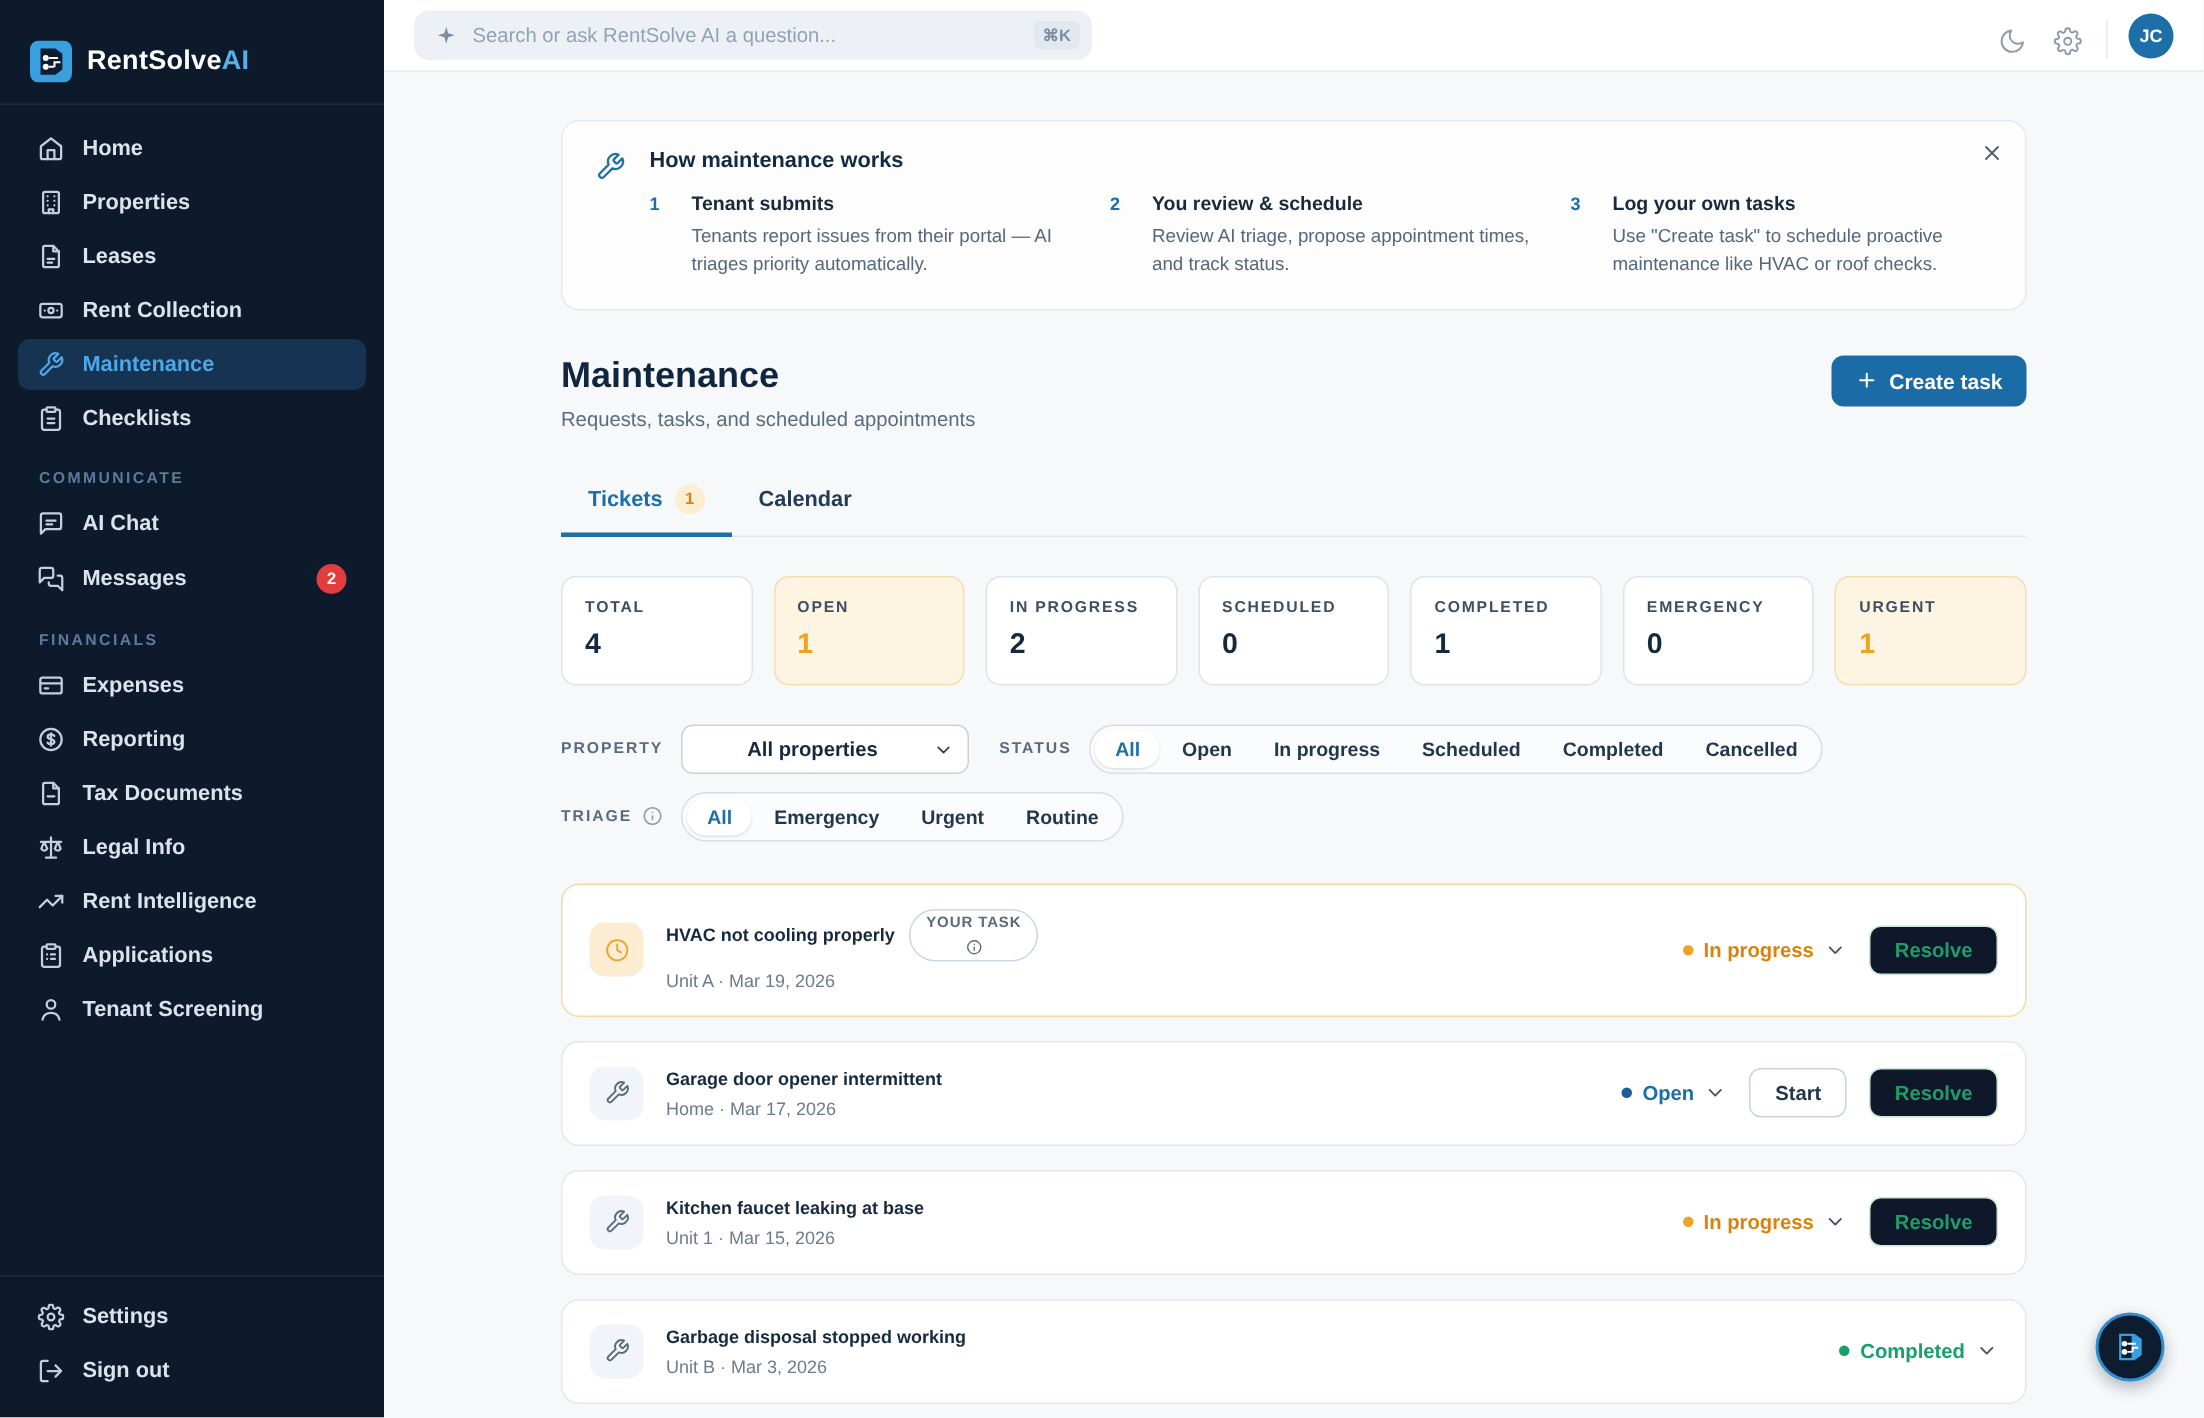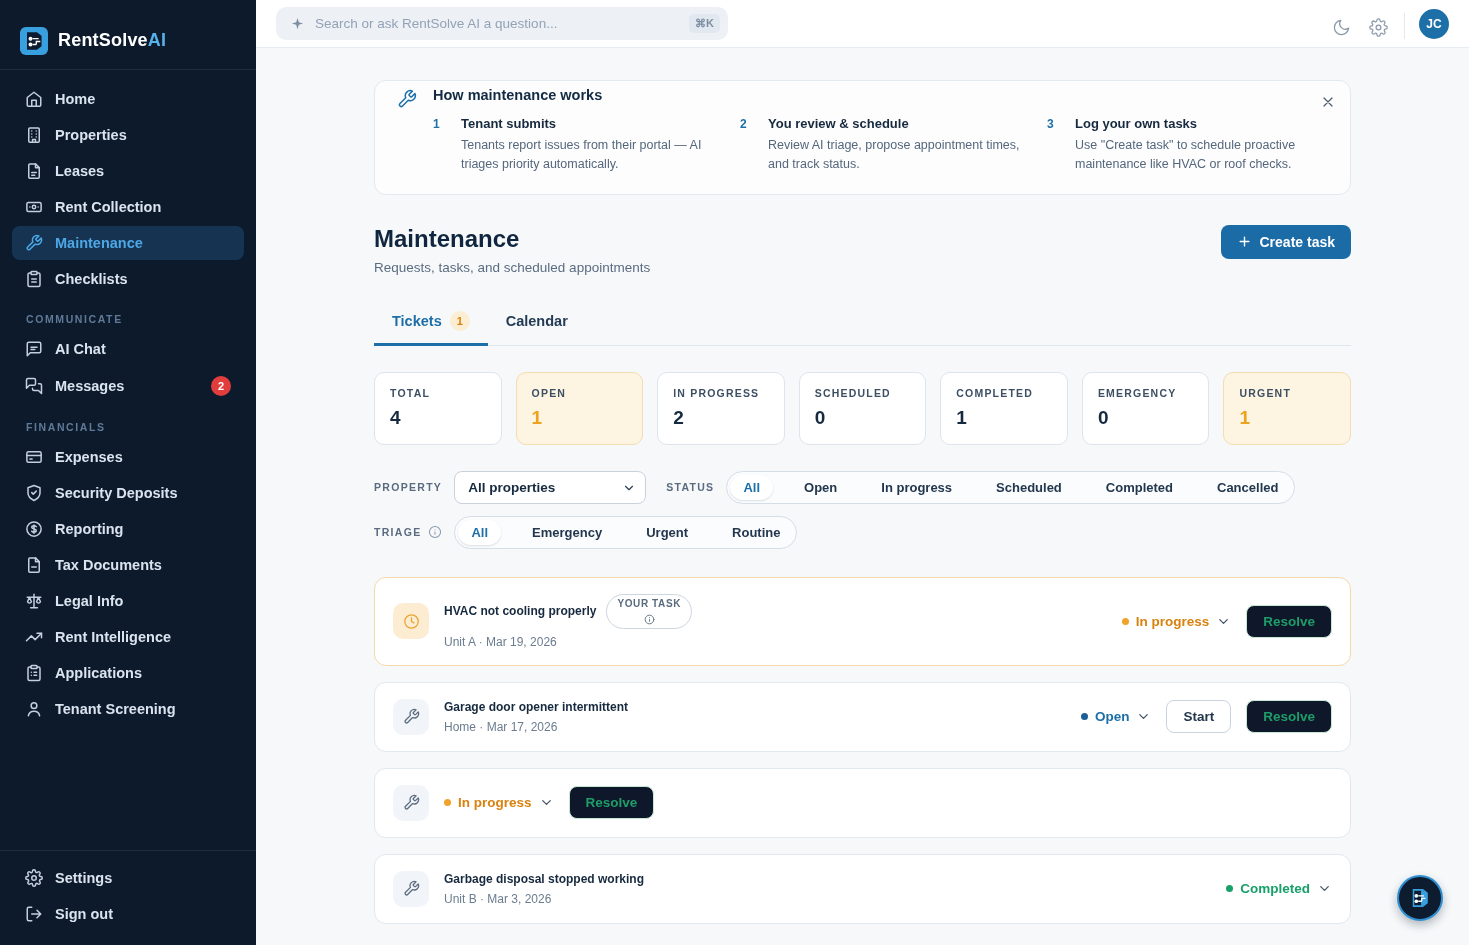--- a/index.html
+++ b/index.html
@@ -34,21 +34,21 @@
   .topbar-right { margin-left:auto; display:flex; align-items:flex-end; gap:14px; }
   .icon-btn { background:none; border:none; color:#8b99aa; cursor:pointer; padding:2px; }
   .icon-btn .ic { width:19px; height:19px; stroke-width:1.6; }
   .top-divider { width:1px; height:26px; background:#e3e9f0; }
   .avatar { width:30px; height:30px; border-radius:50%; background:#1d6fa8; color:#fff; font-size:12px; font-weight:700; display:flex; align-items:center; justify-content:center; cursor:pointer; }
 
   .scroll-area { flex:1; overflow:hidden; }
   .content { width:977px; margin:32px auto 0; }
 
   
-  .banner { position:relative; background:#fdfdfe; border:1px solid #e3e9f0; border-radius:12px; padding:6px 22px 20px; display:flex; gap:16px; }
+  .banner { position:relative; background:#fdfdfe; border:1px solid #e3e9f0; border-radius:12px; padding:18px 22px 20px; display:flex; gap:16px; }
   .banner-icon { color:#1d6fa8; margin-top:2px; }
   .banner-icon .ic { width:20px; height:20px; stroke-width:1.8; }
   .banner-title { font-size:14.5px; font-weight:700; color:#122a42; margin-bottom:13px; }
   .steps { display:grid; grid-template-columns:1fr 1fr 1fr; gap:26px; }
   .step { display:grid; grid-template-columns:22px 1fr; column-gap:6px; row-gap:5px; }
   .step-num { font-size:12px; font-weight:700; color:#1d6fa8; padding-top:1px; }
   .step-title { font-size:13px; font-weight:700; color:#16293e; }
   .step-desc { grid-column:2; font-size:12.5px; line-height:1.5; color:#55677c; }
   .banner-close { position:absolute; top:13px; right:14px; background:none; border:none; color:#4b5b6e; cursor:pointer; }
   .banner-close .ic { width:16px; height:16px; stroke-width:1.8; }
@@ -73,24 +73,24 @@
   .stat-value { margin-top:8px; font-size:19px; font-weight:700; color:#15293f; }
   .stat-card.highlight { background:#fdf4e1; border-color:#f3ddb2; }
   .stat-card.highlight .stat-value { color:#eca41f; }
 
   
   .filters { margin-top:26px; display:flex; flex-direction:column; gap:12px; }
   .filter-row { display:flex; align-items:center; gap:12px; }
   .filter-label { font-size:10.5px; font-weight:700; letter-spacing:1.3px; color:#5a6b80; display:flex; align-items:center; gap:7px; }
   .filter-label .ic { width:14px; height:14px; stroke-width:1.8; color:#8a99ab; }
   .select-wrap { position:relative; }
-  .select-wrap select { appearance:none; -webkit-appearance:none; width:192px; padding:8px 30px 8px 13px; border:1px solid #c8d2dd; border-radius:8px; background:#fff; font-size:13.5px; font-weight:600; color:#16293e; font-family:"Liberation Sans", sans-serif; cursor:pointer; }
+  .select-wrap select { appearance:none; -webkit-appearance:none; width:192px; padding:8px 30px 8px 13px; border:1px solid #c8d2dd; border-radius:8px; background:#fff; font-size:13.5px; font-weight:600; color:#16293e; font-family:"Liberation Sans", sans-serif; cursor:pointer;text-align:center; }
   .select-wrap .chev { position:absolute; right:10px; top:10px; pointer-events:none; color:#2b3e54; }
   .select-wrap .chev .ic { width:14px; height:14px; }
-  .seg-group { display:flex; align-items:center; gap:18px; border:1px solid #d5dde6; border-radius:999px; background:#fbfcfd; padding:3px; }
+  .seg-group { display:flex; align-items:center; gap:2px; border:1px solid #d5dde6; border-radius:999px; background:#fbfcfd; padding:3px; }
   .seg { padding:5px 13px; border-radius:999px; font-size:13px; font-weight:600; color:#22374e; cursor:pointer; }
   .seg.active { background:#ffffff; color:#1d6fa8; box-shadow:0 1px 2px rgba(22,41,62,.14); }
 
   
   .tickets { margin-top:28px; display:flex; flex-direction:column; gap:16px; padding-bottom:40px; }
   .ticket { display:flex; align-items:center; gap:15px; background:#ffffff; border:1px solid #e2e8f0; border-radius:12px; padding:16px 18px; }
   .ticket.urgent { border-color:#f5d9ab; }
   .ticket-icon { width:36px; height:36px; border-radius:10px; background:#f1f5f9; color:#5b6b7d; display:flex; align-items:center; justify-content:center; flex-shrink:0; }
   .ticket-icon .ic { width:17px; height:17px; stroke-width:1.8; }
   .ticket.urgent .ticket-icon { background:#fcedd2; color:#e8a433; }
@@ -193,27 +193,20 @@
     <div class="nav-section">FINANCIALS</div>
     <div class="nav-item">
       <svg class="ic" viewBox="0 0 24 24">
           <rect x="2.5" y="5" width="19" height="14" rx="2"></rect>
           <path d="M2.5 10h19M6.5 14.5h3"></path>
         </svg>
       <span>Expenses</span>
     </div>
     <div class="nav-item">
       <svg class="ic" viewBox="0 0 24 24">
-          <path d="M12 22s8-4 8-10V5l-8-3-8 3v7c0 6 8 10 8 10z"></path>
-          <path d="M9 11.5l2 2 4-4"></path>
-        </svg>
-      <span>Security Deposits</span>
-    </div>
-    <div class="nav-item">
-      <svg class="ic" viewBox="0 0 24 24">
           <circle cx="12" cy="12" r="9.5"></circle>
           <path d="M12 6.5v11M15 8.8c-.6-.8-1.7-1.3-3-1.3-1.8 0-3 .9-3 2.1 0 1.3 1.2 1.8 3 2.2 1.8.4 3 1 3 2.3 0 1.2-1.2 2.1-3 2.1-1.3 0-2.4-.5-3-1.3"></path>
         </svg>
       <span>Reporting</span>
     </div>
     <div class="nav-item">
       <svg class="ic" viewBox="0 0 24 24">
           <path d="M14 2.5H6.5A1.5 1.5 0 0 0 5 4v16a1.5 1.5 0 0 0 1.5 1.5h11A1.5 1.5 0 0 0 19 20V7.5z"></path>
           <path d="M14 2.5v5h5M9 14.5h6"></path>
         </svg>
@@ -485,20 +478,26 @@
             <button class="btn-resolve">Resolve</button>
           </div>
         </div>
 
         <div class="ticket">
           <div class="ticket-icon">
             <svg class="ic" viewBox="0 0 24 24">
                 <path d="M14.7 6.3a1 1 0 0 0 0 1.4l1.6 1.6a1 1 0 0 0 1.4 0l3.77-3.77a6 6 0 0 1-7.94 7.94l-6.91 6.91a2.12 2.12 0 0 1-3-3l6.91-6.91a6 6 0 0 1 7.94-7.94z"></path>
               </svg>
           </div>
+          <div class="ticket-body">
+            <div class="ticket-title-row">
+              <span class="ticket-title">Kitchen faucet leaking at base</span>
+            </div>
+            <div class="ticket-meta">Unit 1 · Mar 15, 2026</div>
+          </div>
           <div class="ticket-right">
             <div class="status-ctl st-progress">
               <span class="status-dot"></span>
               <span>In progress</span>
               <span class="chev">
                   <svg class="ic" viewBox="0 0 24 24">
                     <path d="m6 9 6 6 6-6"></path>
                   </svg>
                 </span>
             </div>

